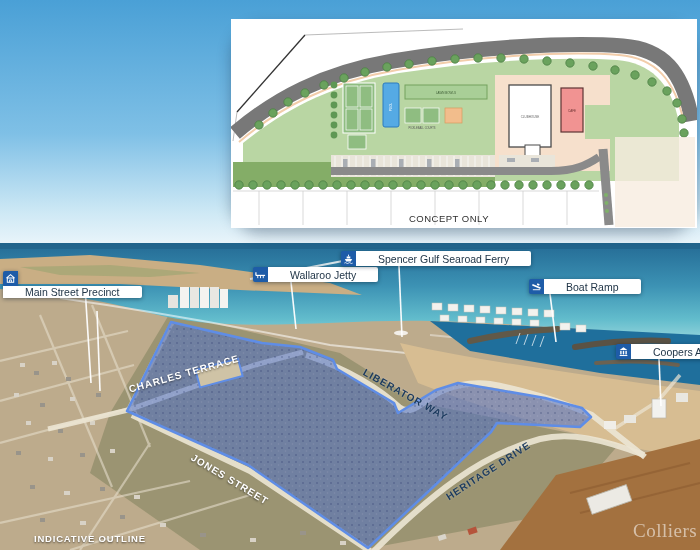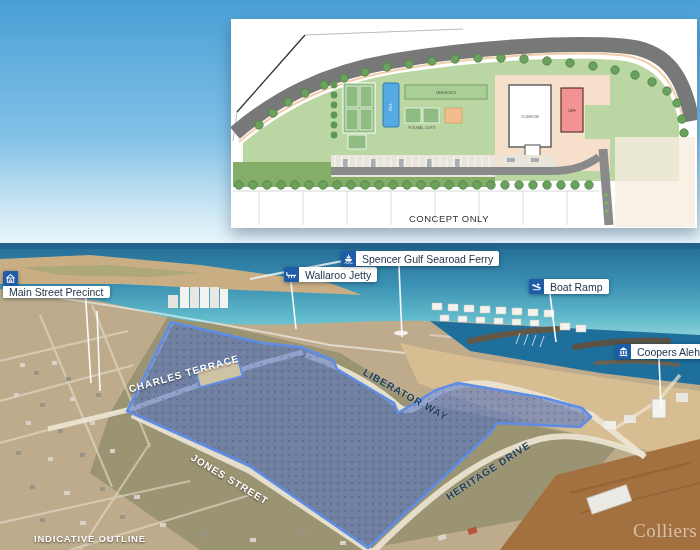--- a/index.html
+++ b/index.html
@@ -3,33 +3,33 @@
 <meta charset="utf-8">
 <style>
   html,body{margin:0;padding:0;background:#222;}
   #stage{position:relative;width:700px;height:550px;overflow:hidden;
          font-family:"Liberation Sans",sans-serif;background:#4fa3d8;}
   
   .sky{position:absolute;left:0;top:0;width:700px;height:243px;
        background:linear-gradient(#4aa0d6,#7fc0e6 55%,#cfe9f5 88%,#e8f4fa);}
   
   .plan{position:absolute;left:231px;top:19px;width:466px;height:209px;background:#fff;
-        box-shadow:0 6px 14px rgba(20,40,70,.35);}
+        box-shadow:0 6px 14px rgba(20,40,70,.35);border-radius:31px;}
   .plan svg{display:block;}
   .plan text{font-family:"Liberation Sans",sans-serif;}
   
   .photo{position:absolute;left:0;top:243px;width:700px;height:307px;background:#bfae90;}
   .photo svg{display:block;}
   
   .callout{position:absolute;display:flex;height:15px;
            filter:drop-shadow(0 1px 2px rgba(0,20,40,.45));z-index:30;}
   .tag-icon{width:15px;height:15px;background:#1e5ca8;border-radius:2px 0 0 2px;
             display:flex;align-items:center;justify-content:center;flex:0 0 15px;}
   .tag-label{background:#fff;border-radius:0 2px 2px 0;font-size:10.5px;color:#223648;
-             padding:0 6px;display:flex;align-items:center;white-space:nowrap;font-weight:500;}
+             padding:0 22px;display:flex;align-items:center;white-space:nowrap;font-weight:500;}
   
   .street{position:absolute;font-size:10px;font-weight:bold;letter-spacing:1px;
           white-space:nowrap;transform-origin:left center;z-index:25;}
   .street.white{color:#fff;text-shadow:0 1px 2px rgba(0,0,0,.55);}
   .street.navy{color:#1b3a5e;text-shadow:0 0 2px rgba(255,255,255,.35);}
   .legend{position:absolute;left:10px;top:533px;font-size:9.5px;font-weight:bold;color:#fff;
           letter-spacing:.8px;text-shadow:0 1px 2px rgba(0,0,0,.6);z-index:30;margin-left:24px;}
   .watermark{position:absolute;left:633px;top:520px;font-family:Liberation Serif, serif;
              font-size:19px;color:rgba(255,255,255,.55);z-index:30;letter-spacing:.5px;}
 </style>
@@ -386,21 +386,21 @@
     <span class="tag-icon">
       <svg width="11" height="11" viewBox="0 0 12 12">
           <path d="M2.5 5.5 h7 v4.5 h-7 z M1.5 5.5 L6 1.8 L10.5 5.5" fill="none" stroke="#fff" stroke-width="1.1"></path>
           <path d="M5 10 V7.5 h2 V10" fill="none" stroke="#fff" stroke-width="1"></path>
         </svg>
     </span>
     <span class="tag-label">Main Street Precinct</span>
   </div>
 
 
-  <div class="callout" style="left:253px;top:267px;margin-left:31px;">
+  <div class="callout" style="left:253px;top:267px;">
     <span class="tag-icon">
       <svg width="11" height="11" viewBox="0 0 12 12">
           <path d="M1 7 H11" stroke="#fff" stroke-width="1.3"></path>
           <path d="M3 7 V10 M6 7 V10 M9 7 V10" stroke="#fff" stroke-width="1"></path>
           <path d="M1 7 V3.5" stroke="#fff" stroke-width="1.3"></path>
         </svg>
     </span>
     <span class="tag-label">Wallaroo Jetty</span>
   </div>
 

